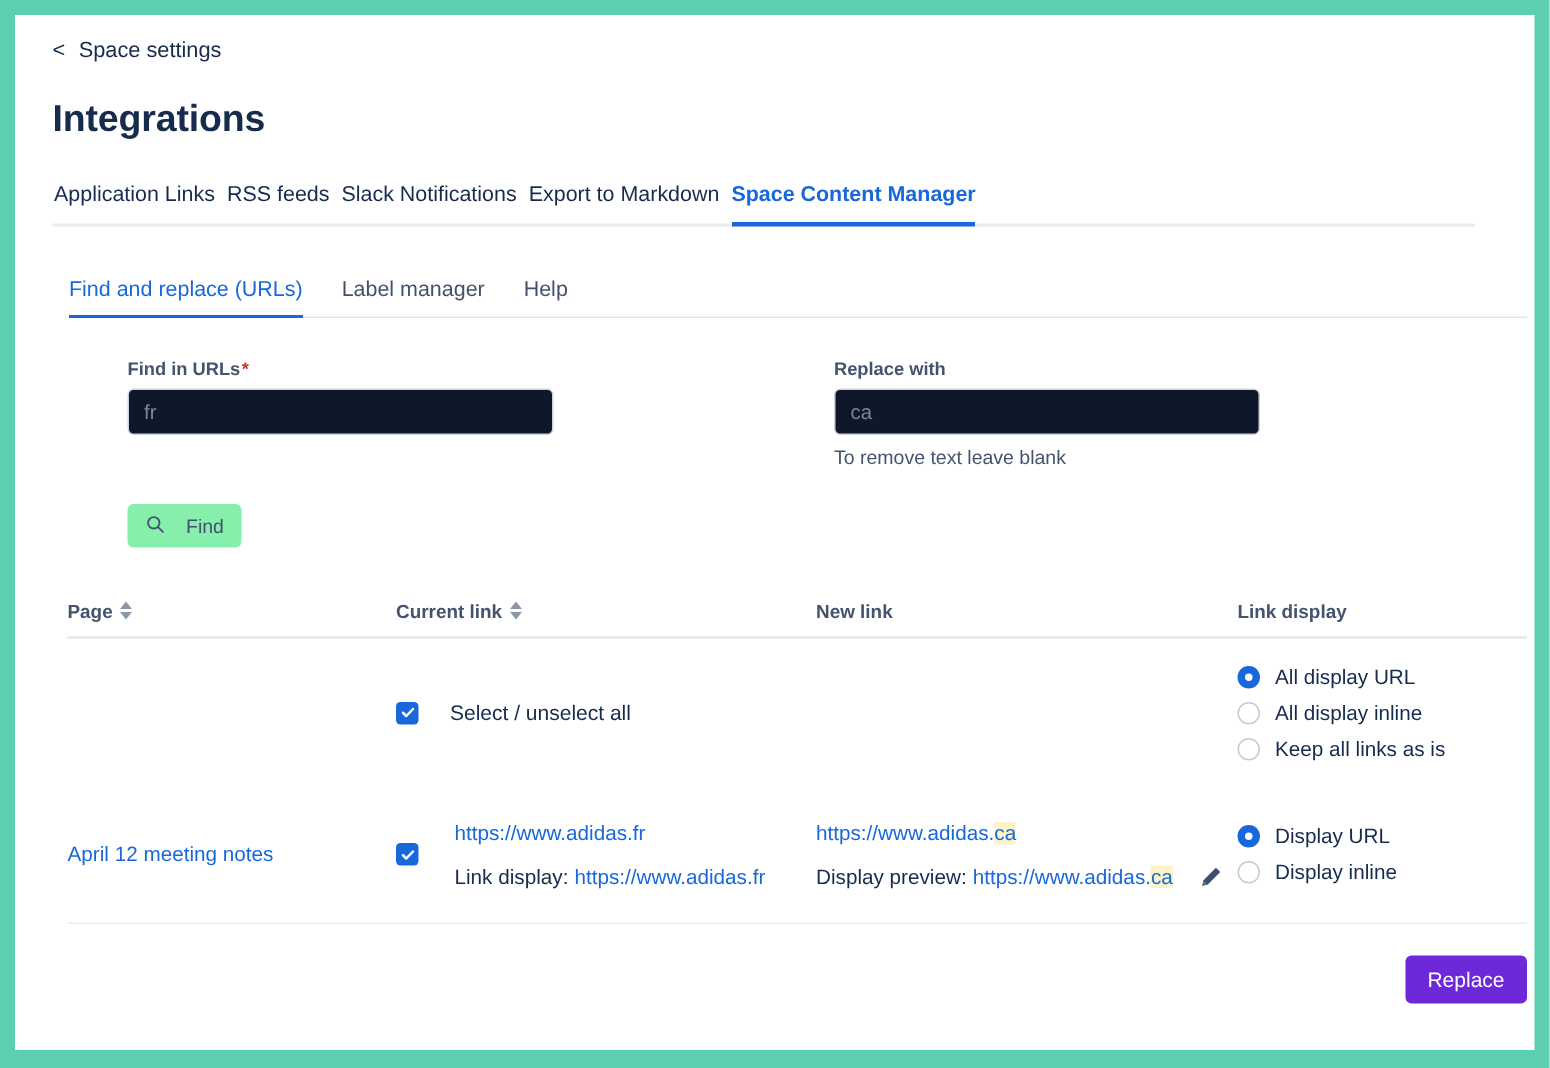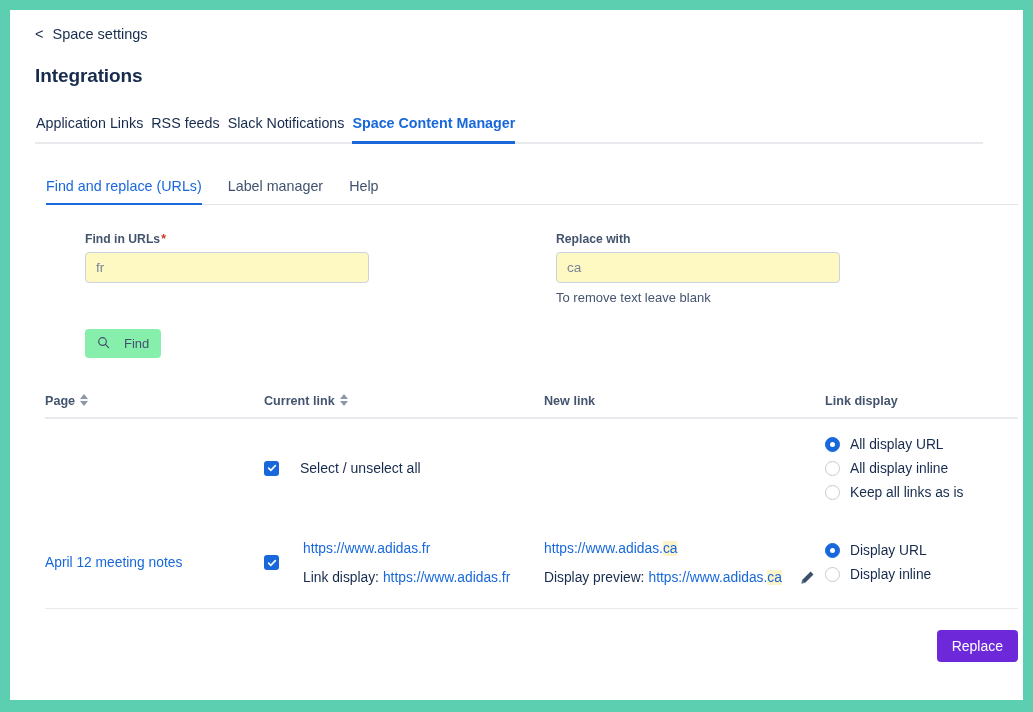--- a/index.html
+++ b/index.html
@@ -30,21 +30,21 @@
     color: #172b4d;
     font-size: 14.5px;
     cursor: pointer;
     width: fit-content;
   }
   .backlink .chev { font-size: 14.5px; color: #172b4d; line-height: 1; }
 
   
   .page-title {
     margin: 23px 0 0 0;
-    font-size: 19px;
+    font-size: 25px;
     font-weight: bold;
     color: #172b4d;
     letter-spacing: -0.1px;
   }
 
   
   .tabs-primary {
     display: flex;
     align-items: flex-end;
     gap: 8px;
@@ -111,21 +111,21 @@
   .req { color: #c9372c; font-weight: bold; margin-left: 1px; }
   .field input {
     width: 100%;
     height: 31px;
     border: 1px solid #cdd3dc;
     border-radius: 4px;
     padding: 0 10px;
     font-size: 13.6px;
     font-family: "Liberation Sans", sans-serif;
     color: #7a8699;
-    background: #fef9c3;
+    background: #0f172a;
     outline: none;
   }
   .field-hint {
     margin-top: 7px;
     font-size: 13px;
     color: #44546f;
   }
 
   
   .btn-find {
@@ -273,20 +273,21 @@
     <span class="chev">&lt;</span>
     <span>Space settings</span>
   </div>
 
   <h1 class="page-title">Integrations</h1>
 
   <div class="tabs-primary">
     <div class="tab">Application Links</div>
     <div class="tab">RSS feeds</div>
     <div class="tab">Slack Notifications</div>
+    <div class="tab">Export to Markdown</div>
     <div class="tab active">Space Content Manager</div>
   </div>
 
   <div class="tabs-secondary">
     <div class="tab active">Find and replace (URLs)</div>
     <div class="tab">Label manager</div>
     <div class="tab">Help</div>
   </div>
 
   <div class="form-row">

